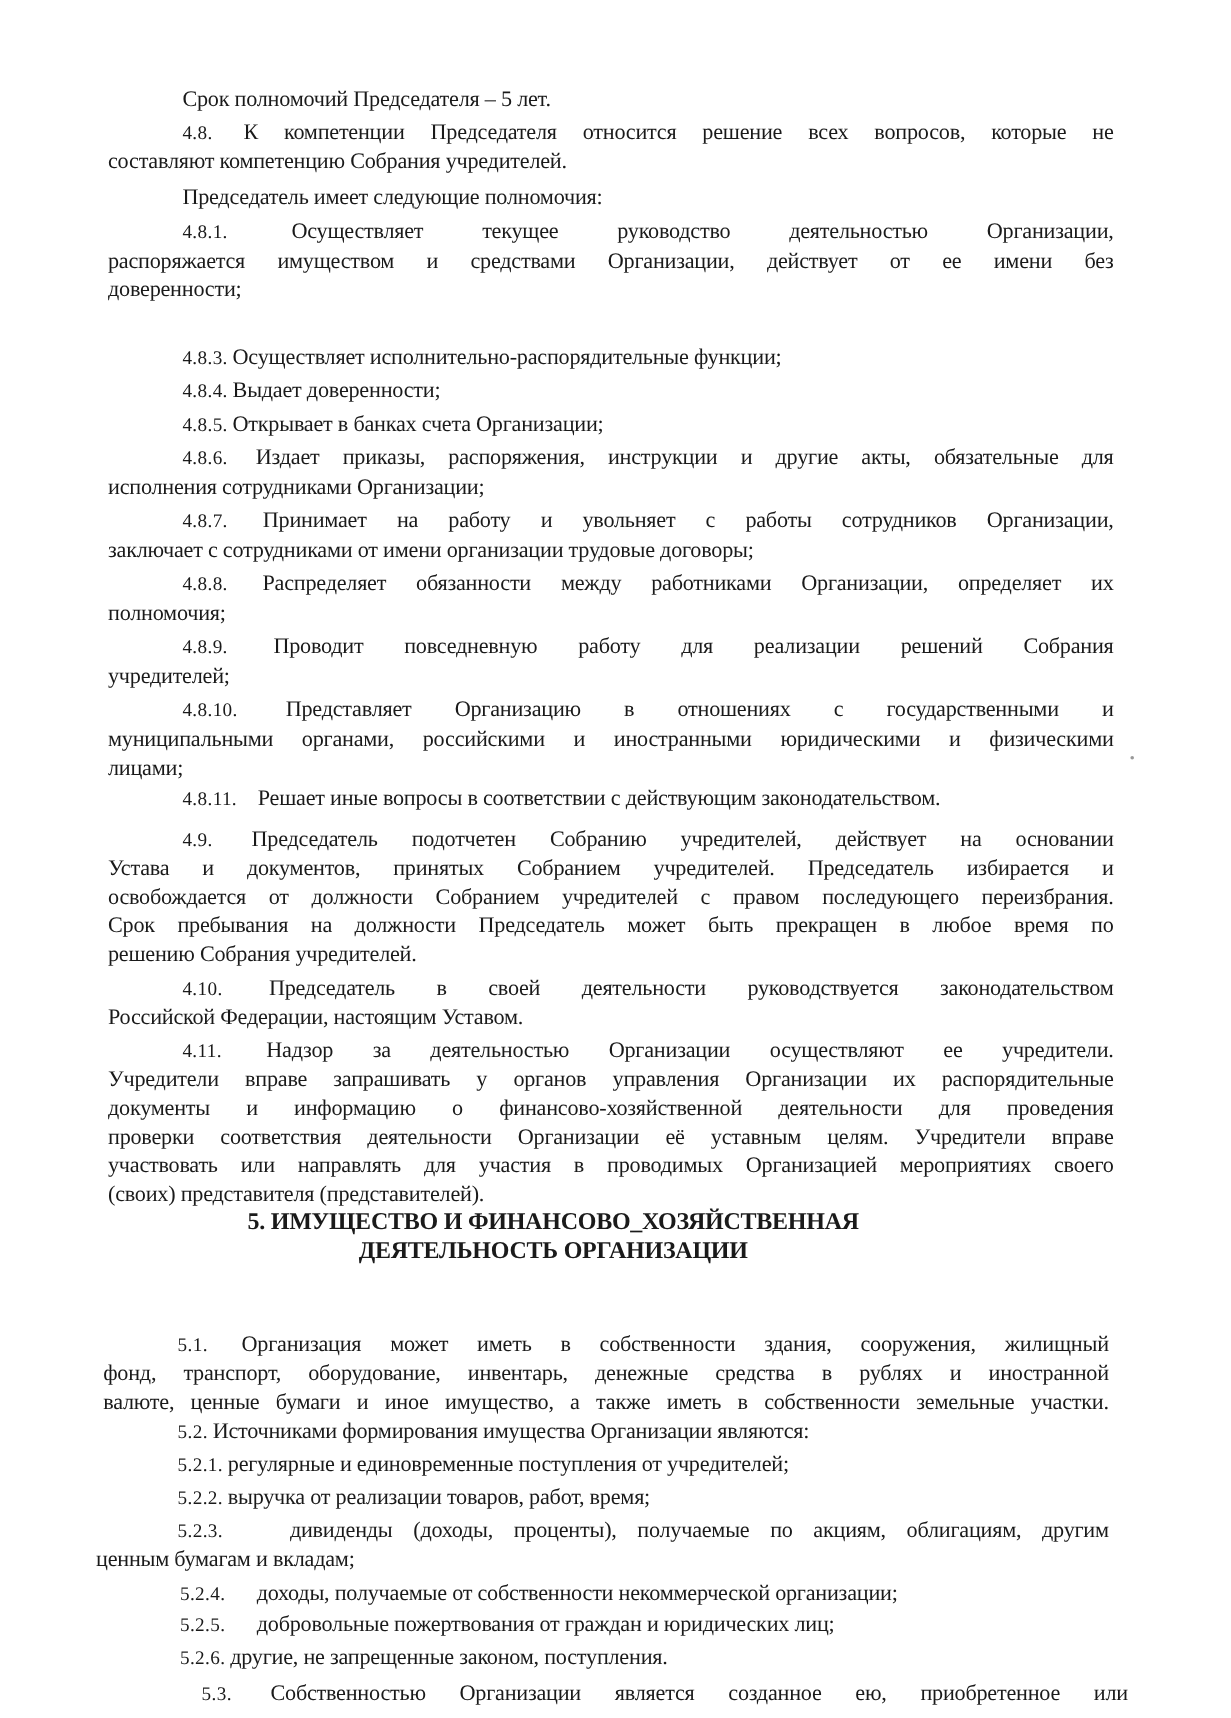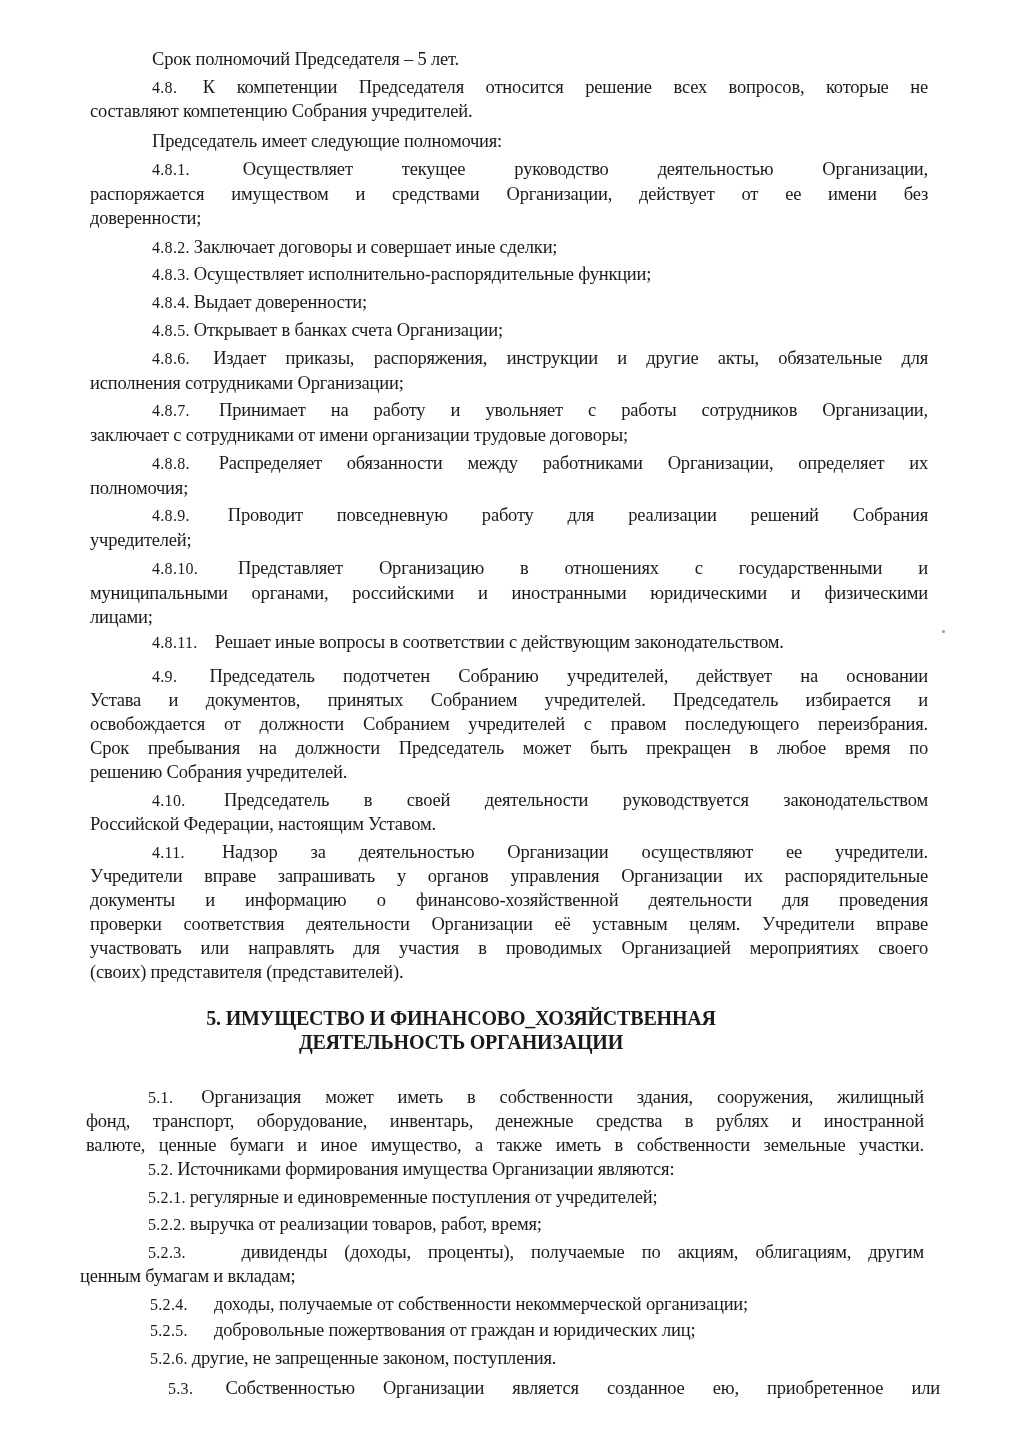--- a/index.html
+++ b/index.html
@@ -6,20 +6,21 @@
     body {
       width: 1026px; height: 1432px; overflow: hidden; position: relative;
       font-family: "Liberation Serif", "DejaVu Serif", serif;
       color: #1a1a1a;
     }
     .page { position: absolute; left: 0; top: 0; width: 1026px; height: 1432px; }
     .ln {
       position: absolute; left: 90px; width: 838px;
       font-size: 18.5px; line-height: 22px; white-space: nowrap;
       letter-spacing: -0.2px;
+      margin-top: 24px;
     }
     .ind { left: 152px; width: 776px; }
     .just { text-align: justify; text-align-last: justify; }
     .num { font-size: 16px; letter-spacing: 0.3px; margin-right: 4px; }
     .heading {
       position: absolute; left: 0; width: 1026px; text-align: center;
       font-weight: bold; font-size: 20px; line-height: 26px; letter-spacing: -0.2px;
     }
     .dot { position: absolute; width: 3px; height: 3px; background: #999; border-radius: 50%; }
   </style>
@@ -32,21 +33,20 @@
 
   <div class="ln ind just" style="top:76px"><span class="num">4.8.</span> <span>К компетенции Председателя относится решение всех вопросов, которые не</span></div>
   <div class="ln" style="top:100px">составляют компетенцию Собрания учредителей.</div>
 
   <div class="ln ind" style="top:130px">Председатель имеет следующие полномочия:</div>
 
   <div class="ln ind just" style="top:158px"><span class="num">4.8.1.</span> <span>Осуществляет текущее руководство деятельностью Организации,</span></div>
   <div class="ln just" style="top:183px">распоряжается имуществом и средствами Организации, действует от ее имени без</div>
   <div class="ln" style="top:207px">доверенности;</div>
 
-  <div class="ln ind" style="top:236px"><span class="num">4.8.2.</span><span>Заключает договоры и совершает иные сделки;</span></div>
   <div class="ln ind" style="top:263px"><span class="num">4.8.3.</span><span>Осуществляет исполнительно-распорядительные функции;</span></div>
   <div class="ln ind" style="top:291px"><span class="num">4.8.4.</span><span>Выдает доверенности;</span></div>
   <div class="ln ind" style="top:319px"><span class="num">4.8.5.</span><span>Открывает в банках счета Организации;</span></div>
 
   <div class="ln ind just" style="top:347px"><span class="num">4.8.6.</span> <span>Издает приказы, распоряжения, инструкции и другие акты, обязательные для</span></div>
   <div class="ln" style="top:372px">исполнения сотрудниками Организации;</div>
 
   <div class="ln ind just" style="top:399px"><span class="num">4.8.7.</span> <span>Принимает на работу и увольняет с работы сотрудников Организации,</span></div>
   <div class="ln" style="top:424px">заключает с сотрудниками от имени организации трудовые договоры;</div>
 

